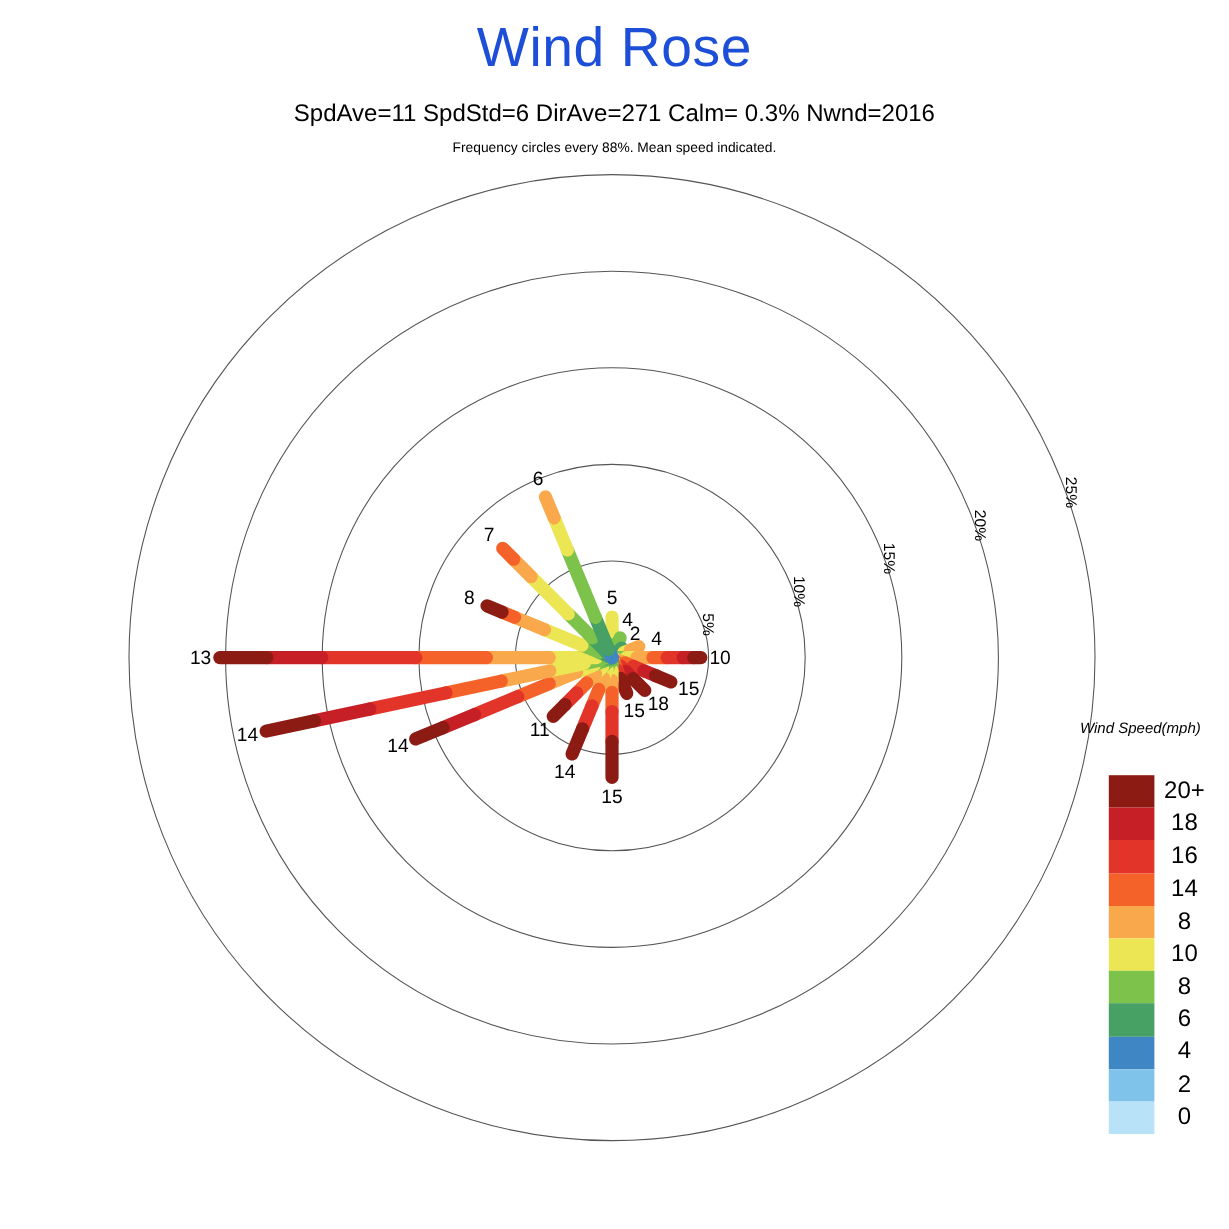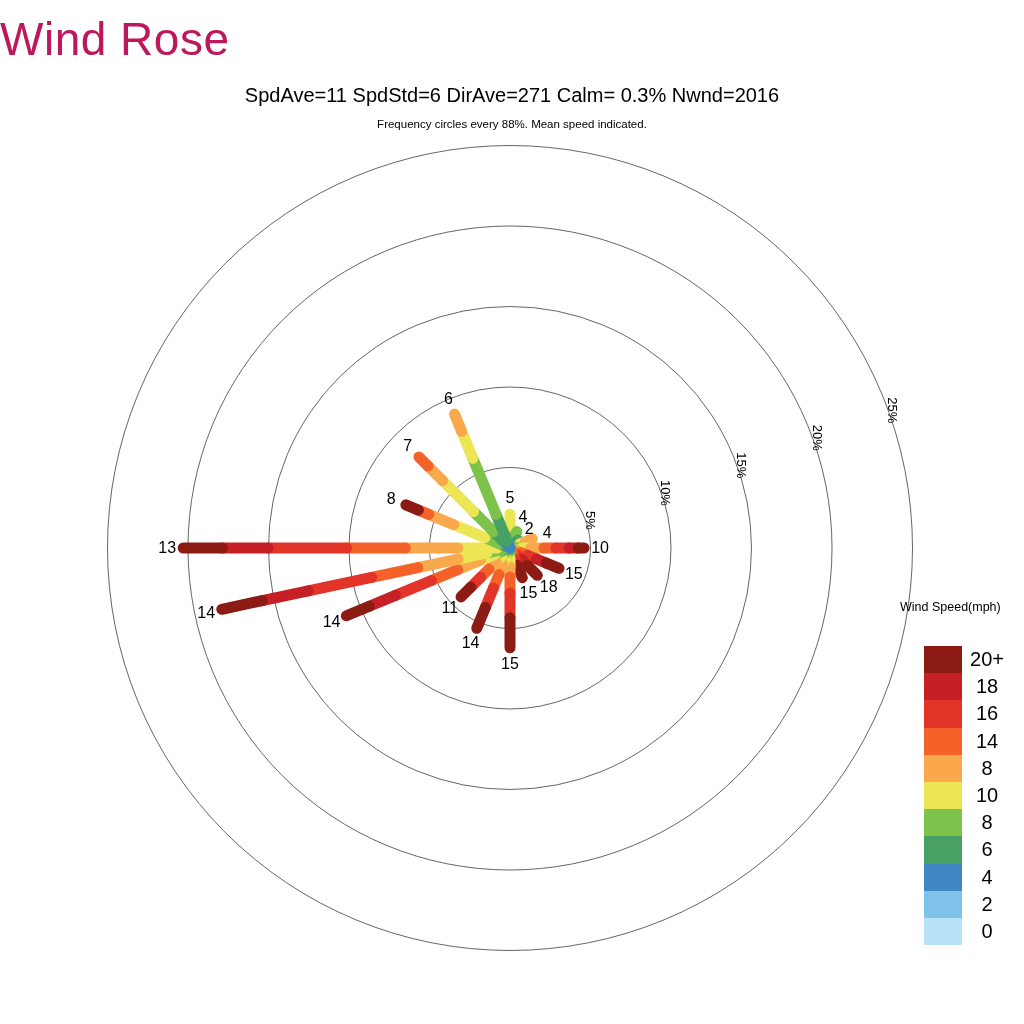--- a/index.html
+++ b/index.html
@@ -13,24 +13,24 @@
     height: 1024px;
     background: #ffffff;
     font-family: "Liberation Sans", sans-serif;
     overflow: hidden;
   }
   #chart-title {
     position: absolute;
     top: 12px;
     left: 0;
     width: 1024px;
-    text-align: left;
+    text-align: center;
     font-size: 46px;
     font-weight: normal;
-    color: #be185d;
+    color: #1d4ed8;
     letter-spacing: 0.5px;
   }
   #chart-subtitle {
     position: absolute;
     top: 84px;
     left: 0;
     width: 1024px;
     text-align: center;
     font-size: 20px;
     color: #000000;
@@ -53,29 +53,30 @@
     position: absolute;
     left: 898px;
     top: 600px;
     width: 126px;
   }
   #legend-title {
     font-size: 12.5px;
     color: #000000;
     white-space: nowrap;
     margin-left: 2px;
+    font-style: italic;
   }
   #legend-body {
     position: absolute;
     left: 26px;
     top: 46px;
   }
   .legend-row {
     display: flex;
-    align-items: flex-start;
+    align-items: flex-end;
     height: 27.2px;
   }
   .legend-swatch {
     width: 38px;
     height: 27.2px;
     flex: 0 0 auto;
   }
   .legend-label {
     font-size: 20px;
     color: #000000;

